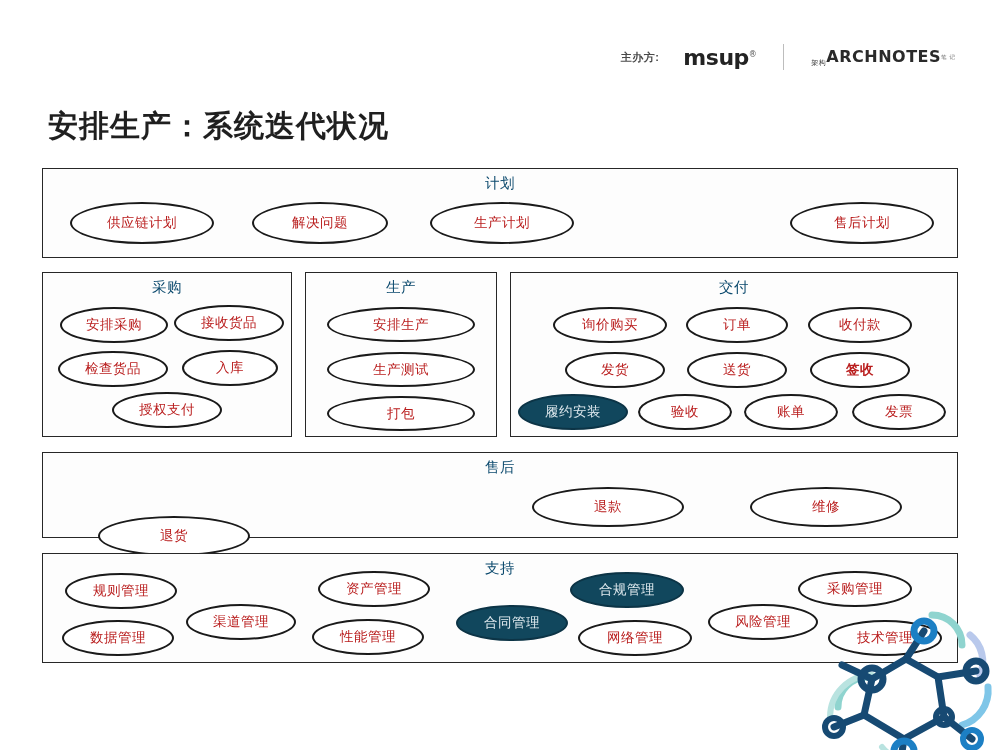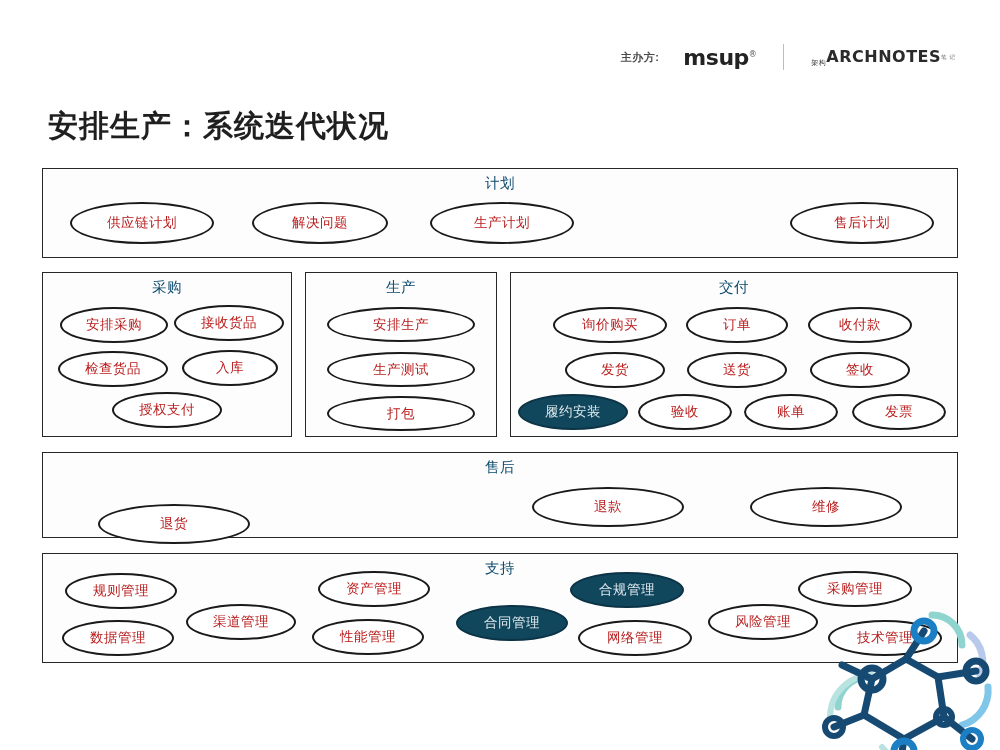--- a/index.html
+++ b/index.html
@@ -213,29 +213,29 @@
       <div class="node" style="left: 327px; top: 352px; width: 148px; height: 35px;">生产测试</div>
       <div class="node" style="left: 327px; top: 396px; width: 148px; height: 35px;">打包</div>
       <div class="group-box" style="left: 510px; top: 272px; width: 448px; height: 165px;">
         <div class="group-title">交付</div>
       </div>
       <div class="node" style="left: 553px; top: 307px; width: 114px; height: 36px;">询价购买</div>
       <div class="node" style="left: 686px; top: 307px; width: 102px; height: 36px;">订单</div>
       <div class="node" style="left: 808px; top: 307px; width: 104px; height: 36px;">收付款</div>
       <div class="node" style="left: 565px; top: 352px; width: 100px; height: 36px;">发货</div>
       <div class="node" style="left: 687px; top: 352px; width: 100px; height: 36px;">送货</div>
-      <div class="node" style="left: 810px; top: 352px; width: 100px; height: 36px;">签收</div>
+      <div class="node" style="left: 810px; top: 352px; width: 100px; height: 36px; font-weight: bold;">签收</div>
       <div class="node hl" style="left: 518px; top: 394px; width: 110px; height: 36px;">履约安装</div>
       <div class="node" style="left: 638px; top: 394px; width: 94px; height: 36px; text-align: center;">验收</div>
       <div class="node" style="left: 744px; top: 394px; width: 94px; height: 36px;">账单</div>
       <div class="node" style="left: 852px; top: 394px; width: 94px; height: 36px;">发票</div>
       <div class="group-box" style="left: 42px; top: 452px; width: 916px; height: 86px;">
         <div class="group-title">售后</div>
       </div>
-      <div class="node" style="left: 98px; top: 504px; width: 152px; height: 40px;">退货</div>
+      <div class="node" style="left: 98px; top: 516px; width: 152px; height: 40px;">退货</div>
       <div class="node" style="left: 532px; top: 487px; width: 152px; height: 40px;">退款</div>
       <div class="node" style="left: 750px; top: 487px; width: 152px; height: 40px;">维修</div>
       <div class="group-box" style="left: 42px; top: 553px; width: 916px; height: 110px;">
         <div class="group-title">支持</div>
       </div>
       <div class="node" style="left: 65px; top: 573px; width: 112px; height: 36px;">规则管理</div>
       <div class="node" style="left: 62px; top: 620px; width: 112px; height: 36px;">数据管理</div>
       <div class="node" style="left: 186px; top: 604px; width: 110px; height: 36px;">渠道管理</div>
       <div class="node" style="left: 318px; top: 571px; width: 112px; height: 36px;">资产管理</div>
       <div class="node" style="left: 312px; top: 619px; width: 112px; height: 36px;">性能管理</div>

